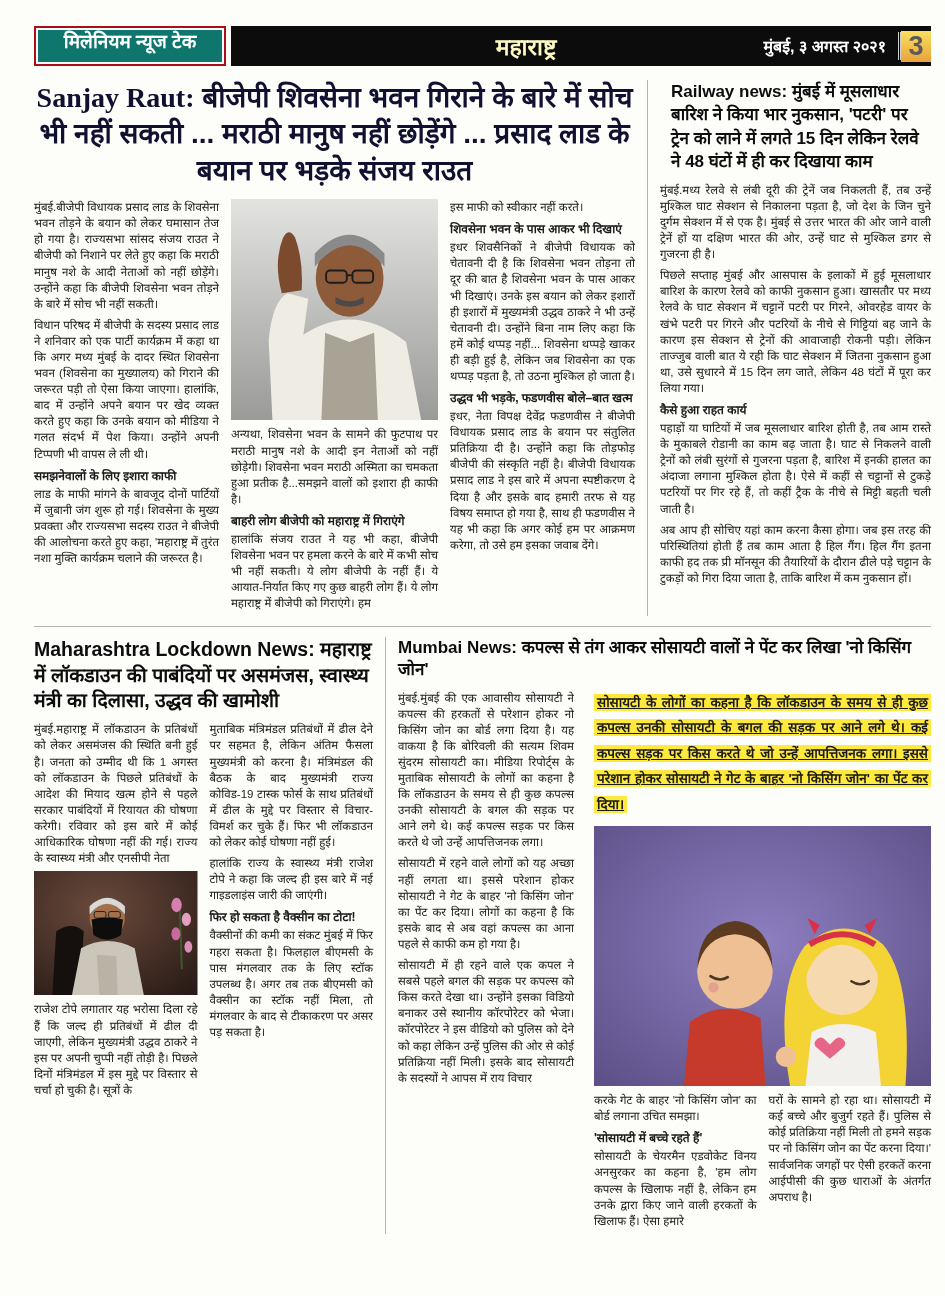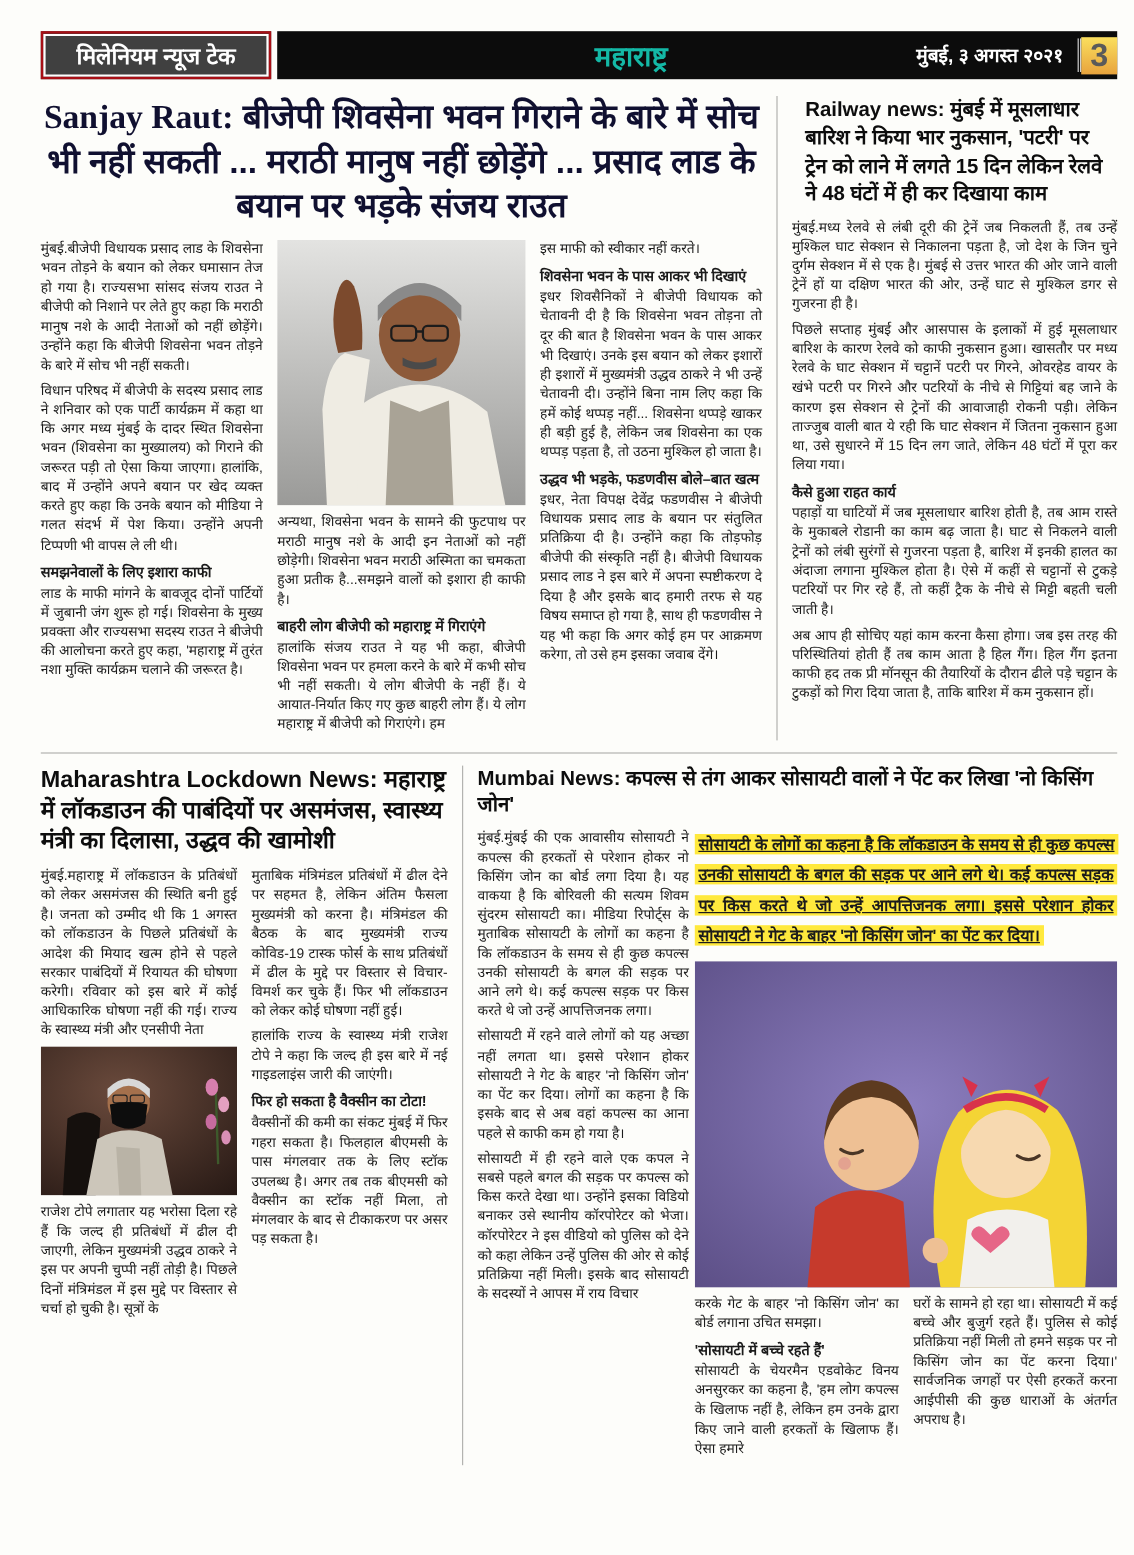--- a/index.html
+++ b/index.html
@@ -5,26 +5,26 @@
   * { box-sizing: border-box; }
   html,body { margin:0; padding:0; background:#e9e9e6; }
   .page {
     width:945px; min-height:1296px; margin:0 auto; background:#fdfdfa;
     padding:26px 14px 10px 34px; position:relative;
     font-family:"Liberation Sans","DejaVu Sans",sans-serif; color:#1b1b1b;
   }
   
   .masthead { display:flex; align-items:stretch; height:40px; }
   .logo {
-    width:192px; background:#404040; color:#fff; font-weight:700; font-size:19px;
-    display:flex; align-items:center; justify-content:center;
+    width:192px; background:#0f766e; color:#fff; font-weight:700; font-size:19px;
+    display:flex; align-items:flex-start; justify-content:center;
     border:2px solid #a80f16; box-shadow: inset 0 0 0 2px #fff;
   }
   .black-bar { flex:1; background:#0c0c0c; display:flex; align-items:center; position:relative; margin-left:5px; }
-  .section-name { position:absolute; left:0; right:110px; text-align:center; color:#14b8a6; font-size:23px; font-weight:700; }
+  .section-name { position:absolute; left:0; right:110px; text-align:center; color:#fef9c3; font-size:23px; font-weight:700; }
   .page-date { margin-left:auto; color:#ffffff; font-size:16px; font-weight:700; padding:0 12px; border-right:3px double #cfcfcf; height:70%; display:flex; align-items:center; z-index:1; }
   .page-num { width:30px; background:linear-gradient(180deg,#fadf5e,#e8a33d); color:#5a5a5a; font-size:27px; font-weight:700; display:flex; align-items:center; justify-content:center; }
   
   .row1 { display:flex; margin-top:14px; padding-bottom:10px; border-bottom:1px solid #b3b3b0; }
   .art1 { width:614px; flex:none; padding-right:12px; border-right:1px solid #b3b3b0; }
   .art2 { flex:1; padding-left:12px; }
   .row2 { display:flex; padding-top:10px; }
   .art3 { width:352px; flex:none; padding-right:12px; border-right:1px solid #b3b3b0; }
   .art4 { flex:1; padding-left:12px; }
   
@@ -35,21 +35,21 @@
   .h-a4 { font-size:17px; line-height:1.3; font-weight:700; color:#0d0d0d; margin:0 0 8px; }
   
   p.body { font-size:11.5px; line-height:1.4; text-align:justify; margin:0 0 5px; }
   h3.sub { font-size:12px; font-weight:700; margin:4px 0 2px; }
   
   .a1body { display:flex; gap:12px; }
   .a1body .col { flex:1; min-width:0; }
   .a1body .colmid { flex:1.12; }
   .a3body { display:flex; gap:12px; }
   .a3body .col { flex:1; min-width:0; }
-  .a4body { display:flex; gap:5px; }
+  .a4body { display:flex; gap:20px; }
   .a4c1 { width:176px; flex:none; }
   .a4right { flex:1; min-width:0; display:flex; flex-direction:column; }
   .a4bottom { display:flex; gap:12px; }
   .a4bottom .bcol { flex:1; min-width:0; }
   
   figure { margin:0 0 6px; }
   figure svg { display:block; width:100%; height:auto; }
   
   .hl { font-size:13.5px; font-weight:700; line-height:1.9; margin:0 0 8px; text-align:justify; }
   .hl span { background:#ffe93d; text-decoration:underline; padding:1px 3px;

